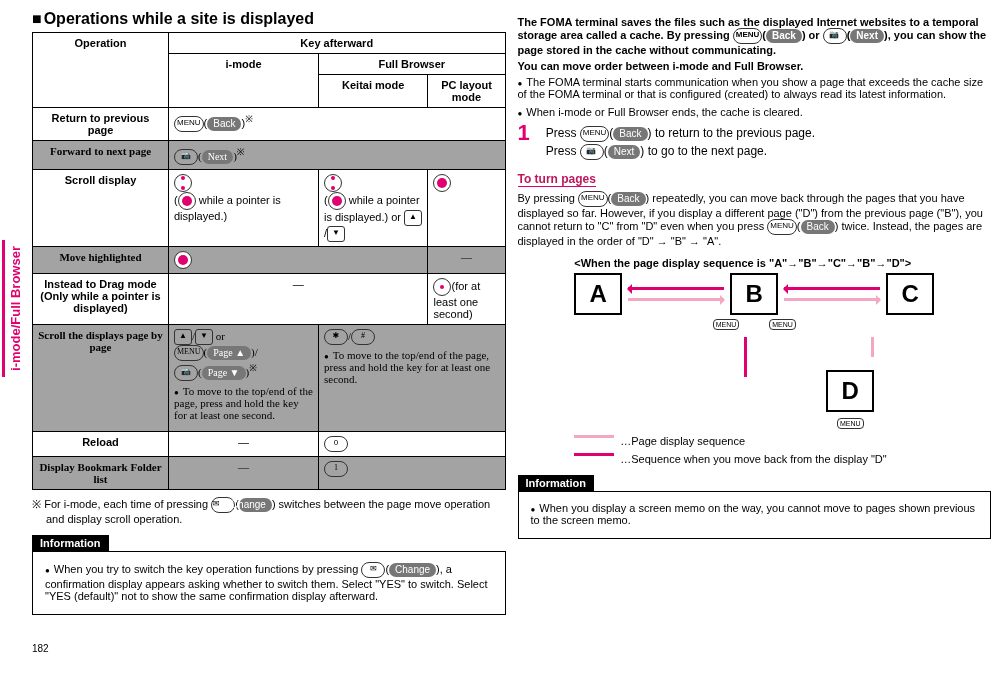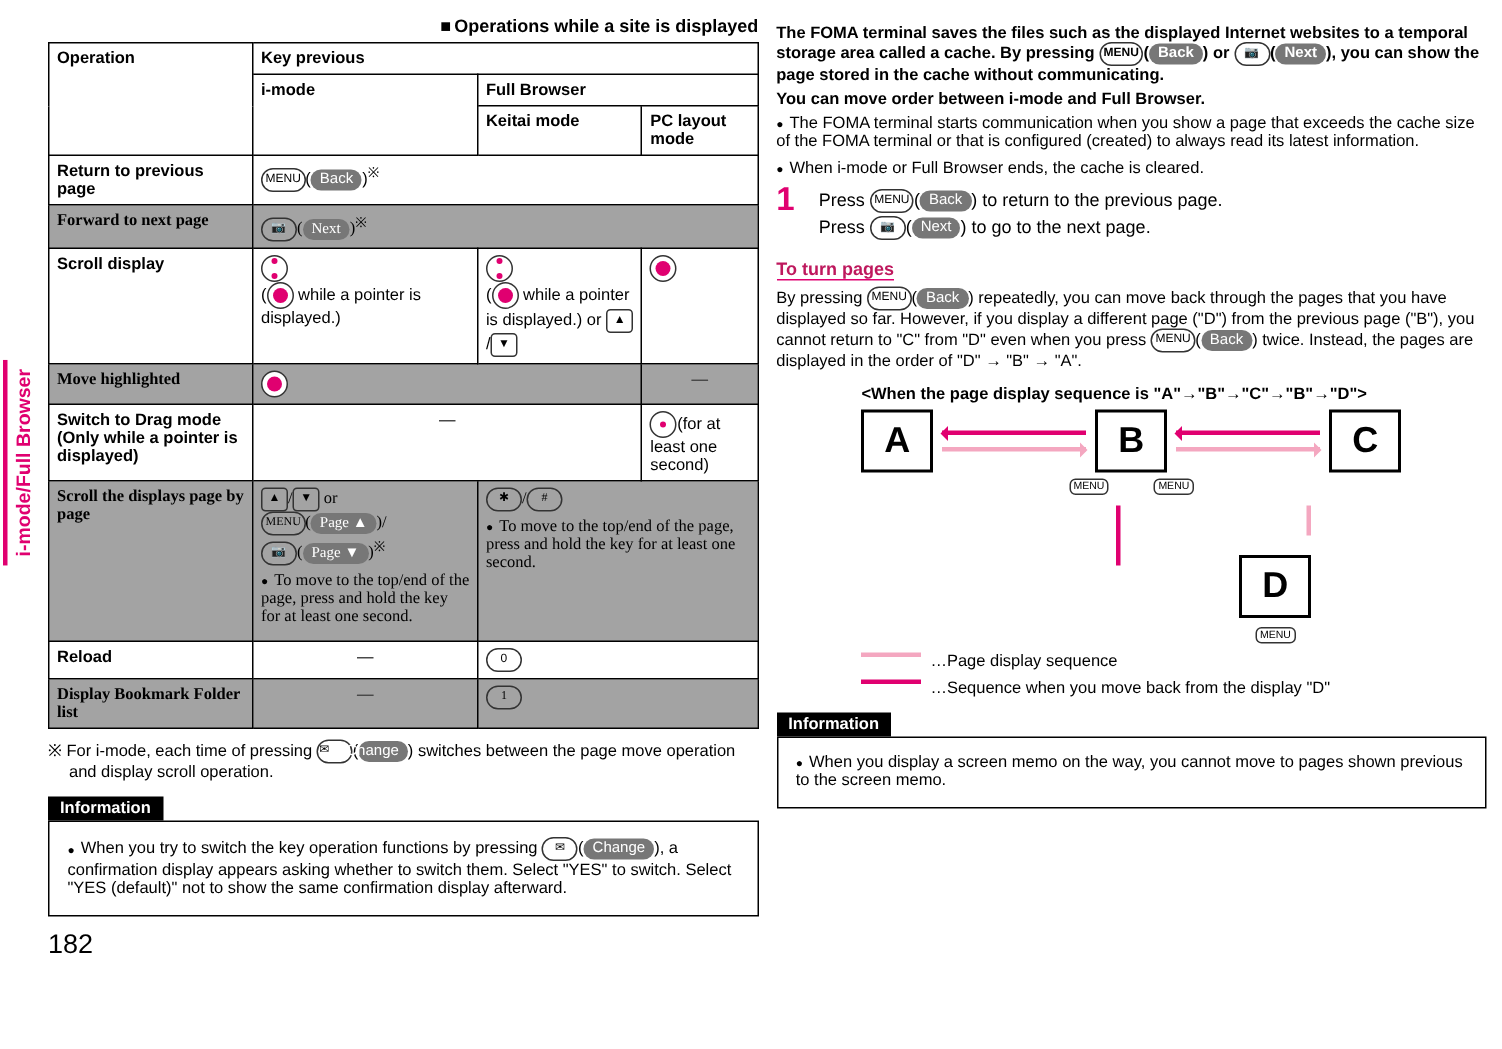--- a/index.html
+++ b/index.html
@@ -1,23 +1,23 @@
 <!DOCTYPE html>
 <html><head>
 <meta charset="utf-8">
 <style>
   body { font-family: Arial, Helvetica, sans-serif; font-size: 11px; margin: 0; padding: 10px; width: 1001px; box-sizing: border-box; color: #000; }
   .page-wrap { display: flex; gap: 12px; }
   .col { width: 480px; }
   .side-tab { position: absolute; left: 2px; top: 240px; writing-mode: vertical-rl; transform: rotate(180deg); color: #e00070; font-weight: bold; font-size: 13px; padding: 6px 3px; border-right: 3px solid #e00070; }
-  .sec-title { font-weight: bold; font-size: 12px; margin-bottom: 4px; text-align: right; }
+  .sec-title { font-weight: bold; font-size: 16px; margin-bottom: 4px; }
   .black-square::before { content:"■"; margin-right:2px; }
   table.op { border-collapse: collapse; width: 100%; font-size: 11px; }
   table.op th, table.op td { border: 1px solid #000; padding: 4px 5px; vertical-align: top; }
-  table.op th { background: #fff; font-weight: bold; text-align: left; }
+  table.op th { background: #fff; font-weight: bold; text-align: center; }
   .row-gray td, .row-gray th.rowhead { background: #a3a3a3; font-family: Liberation Serif, serif; }
   th.rowhead { text-align: left; font-weight: bold; width: 125px; }
   .center { text-align: center; }
   .btn { display: inline-block; background: #777; color: #fff; border-radius: 7px; padding: 0 6px; font-size: 10px; line-height: 14px; vertical-align: middle; }
   .keyround { display:inline-block; border:1px solid #333; border-radius:10px; min-width:18px; height:14px; line-height:12px; text-align:center; font-size:8px; padding:0 2px; vertical-align:middle; }
   .keysquare { display:inline-block; border:1px solid #333; border-radius:3px; width:16px; height:14px; line-height:12px; text-align:center; font-size:8px; vertical-align:middle; }
   .navdot { display:inline-block; width:16px; height:16px; border:1px solid #333; border-radius:50%; position:relative; vertical-align:middle; background:#fff; }
   .navdot::after { content:""; position:absolute; width:4px; height:4px; background:#e00070; border-radius:50%; top:6px; left:6px; }
   .navdot.full::after { width:10px; height:10px; top:3px; left:3px; }
   .navdot.updown::before { content:""; position:absolute; width:4px; height:4px; background:#e00070; border-radius:50%; top:1px; left:6px; }
@@ -39,39 +39,39 @@
   .menu-label { display:inline-block; border:1px solid #333; border-radius:4px; font-size:7px; padding:1px 2px; }
   .legend-line { display:flex; gap:6px; margin-top:6px; font-size:11px;}
   .red-bar { width:40px; height:3px; background:#e00070; }
   .pink-bar { width:40px; height:3px; background:#f4a7c0; }
   .arrow-label { display:flex; gap:30px; justify-content:center; margin:4px 0;}
   .red-row { height:8px; margin:3px 0; display:flex; align-items:center; }
   .red-seg { height:3px; background:#e00070; flex:1; position:relative;}
   .red-seg.arrow-l::before{ content:""; position:absolute; left:-6px; top:-3px; border:5px solid transparent; border-right-color:#e00070;}
   .pink-seg { height:3px; background:#f4a7c0; flex:1; position:relative;}
   .pink-seg.arrow-r::after{ content:""; position:absolute; right:-6px; top:-3px; border:5px solid transparent; border-left-color:#f4a7c0;}
-  .page-num { font-size:18px; margin-top:8px;}
+  .page-num { font-size:10px; margin-top:28px;}
   .d-row { display:flex; justify-content:flex-end; margin-top:18px;}
   .d-menu { text-align:center; font-size:7px; margin-top:6px;}
 </style>
 </head>
 <body>
 
 <div class="side-tab">i-mode/Full Browser</div>
 
 <div class="page-wrap">
 
   <div class="col" style="margin-left:22px;">
     <div class="sec-title black-square">Operations while a site is displayed</div>
 
     <table class="op">
       <tbody>
           <tr>
         <th rowspan="3">Operation</th>
-        <th colspan="3">Key previous</th>
+        <th colspan="3">Key afterward</th>
       </tr>
       <tr>
         <th rowspan="2">i-mode</th>
         <th colspan="2">Full Browser</th>
       </tr>
       <tr>
         <th>Keitai mode</th>
         <th>PC layout mode</th>
       </tr>
 
@@ -98,21 +98,21 @@
           (<span class="navdot full"></span> while a pointer is displayed.) or <span class="keysquare">▲</span>/<span class="keysquare">▼</span>
         </td>
         <td><span class="navdot full"></span></td>
       </tr>
       <tr class="row-gray">
         <th class="rowhead">Move highlighted</th>
         <td colspan="2"><span class="navdot full"></span></td>
         <td class="center">—</td>
       </tr>
       <tr>
-        <th class="rowhead">Switch to Drag mode (Only while a pointer is displayed)</th>
+        <th class="rowhead">Instead to Drag mode (Only while a pointer is displayed)</th>
         <td colspan="2" class="center">—</td>
         <td><span class="navdot"></span>(for at least one second)</td>
       </tr>
       <tr class="row-gray">
         <th class="rowhead">Scroll the displays page by page</th>
         <td>
           <span class="keysquare">▲</span>/<span class="keysquare">▼</span> or<br>
           <span class="keyround">MENU</span>(<span class="btn">Page ▲</span>)/<br>
           <span class="keyround">📷</span>(<span class="btn">Page ▼</span>)<sup>※</sup>
           <ul class="bullet">

